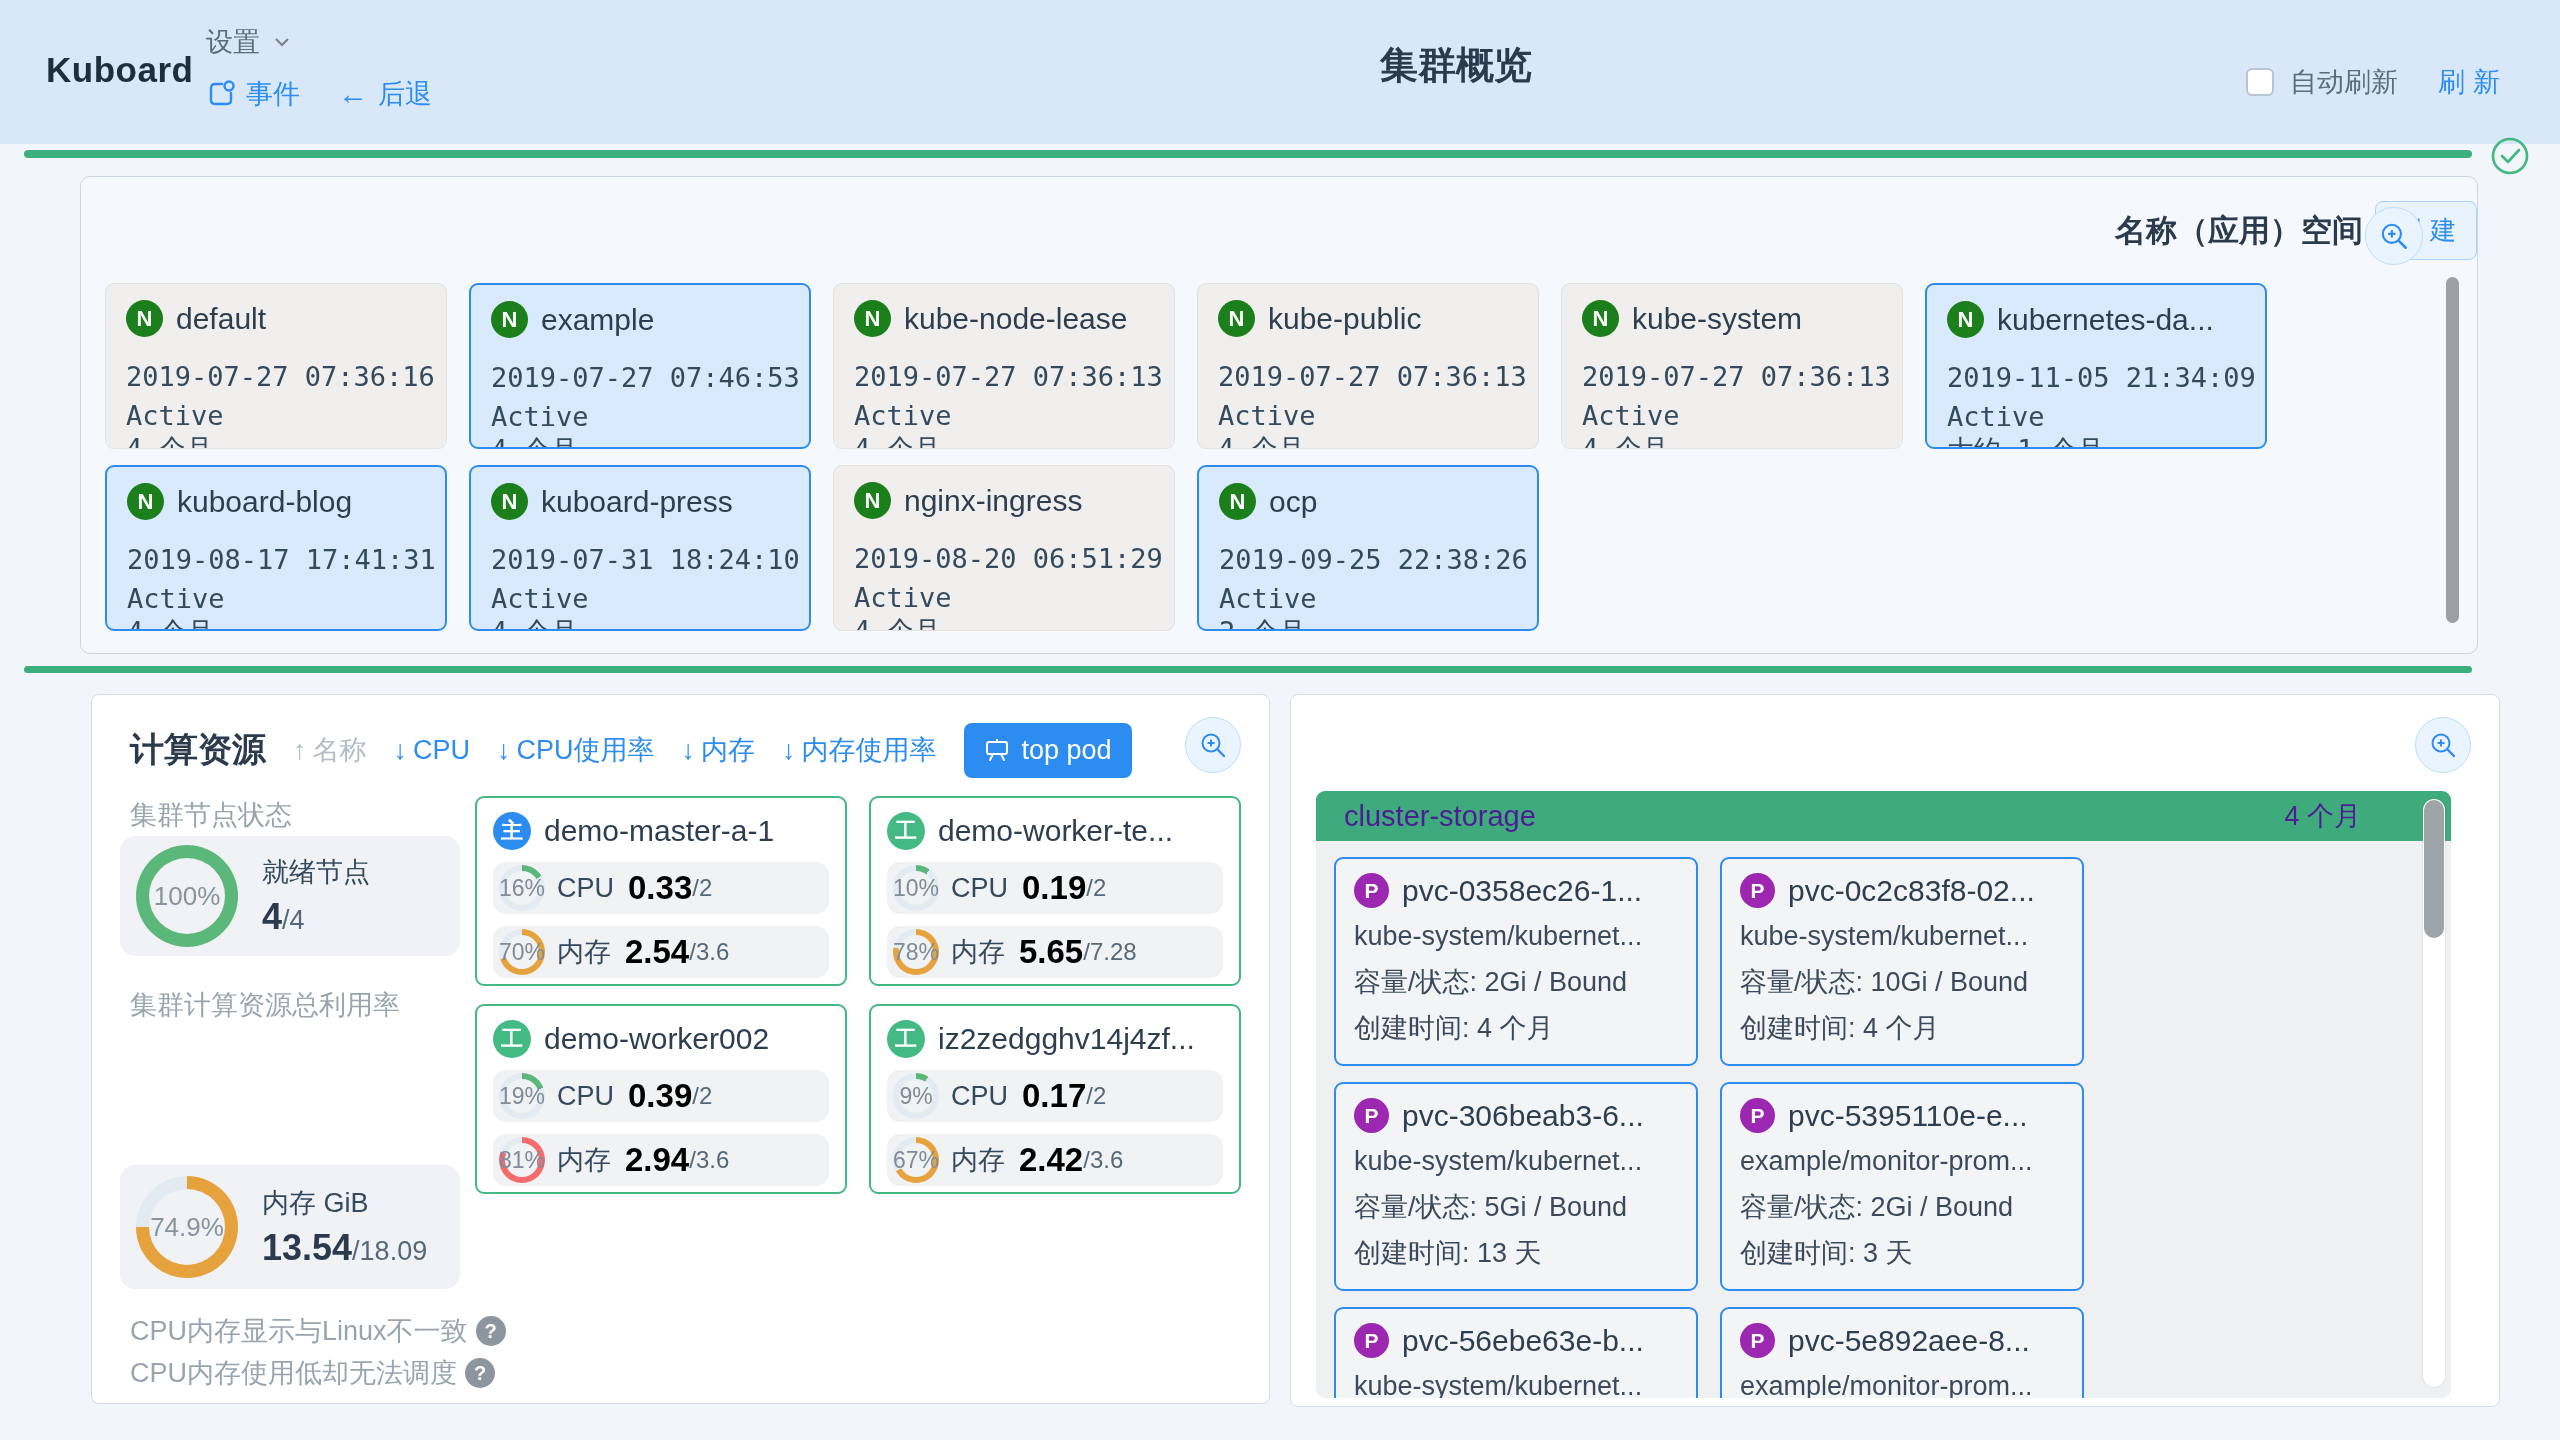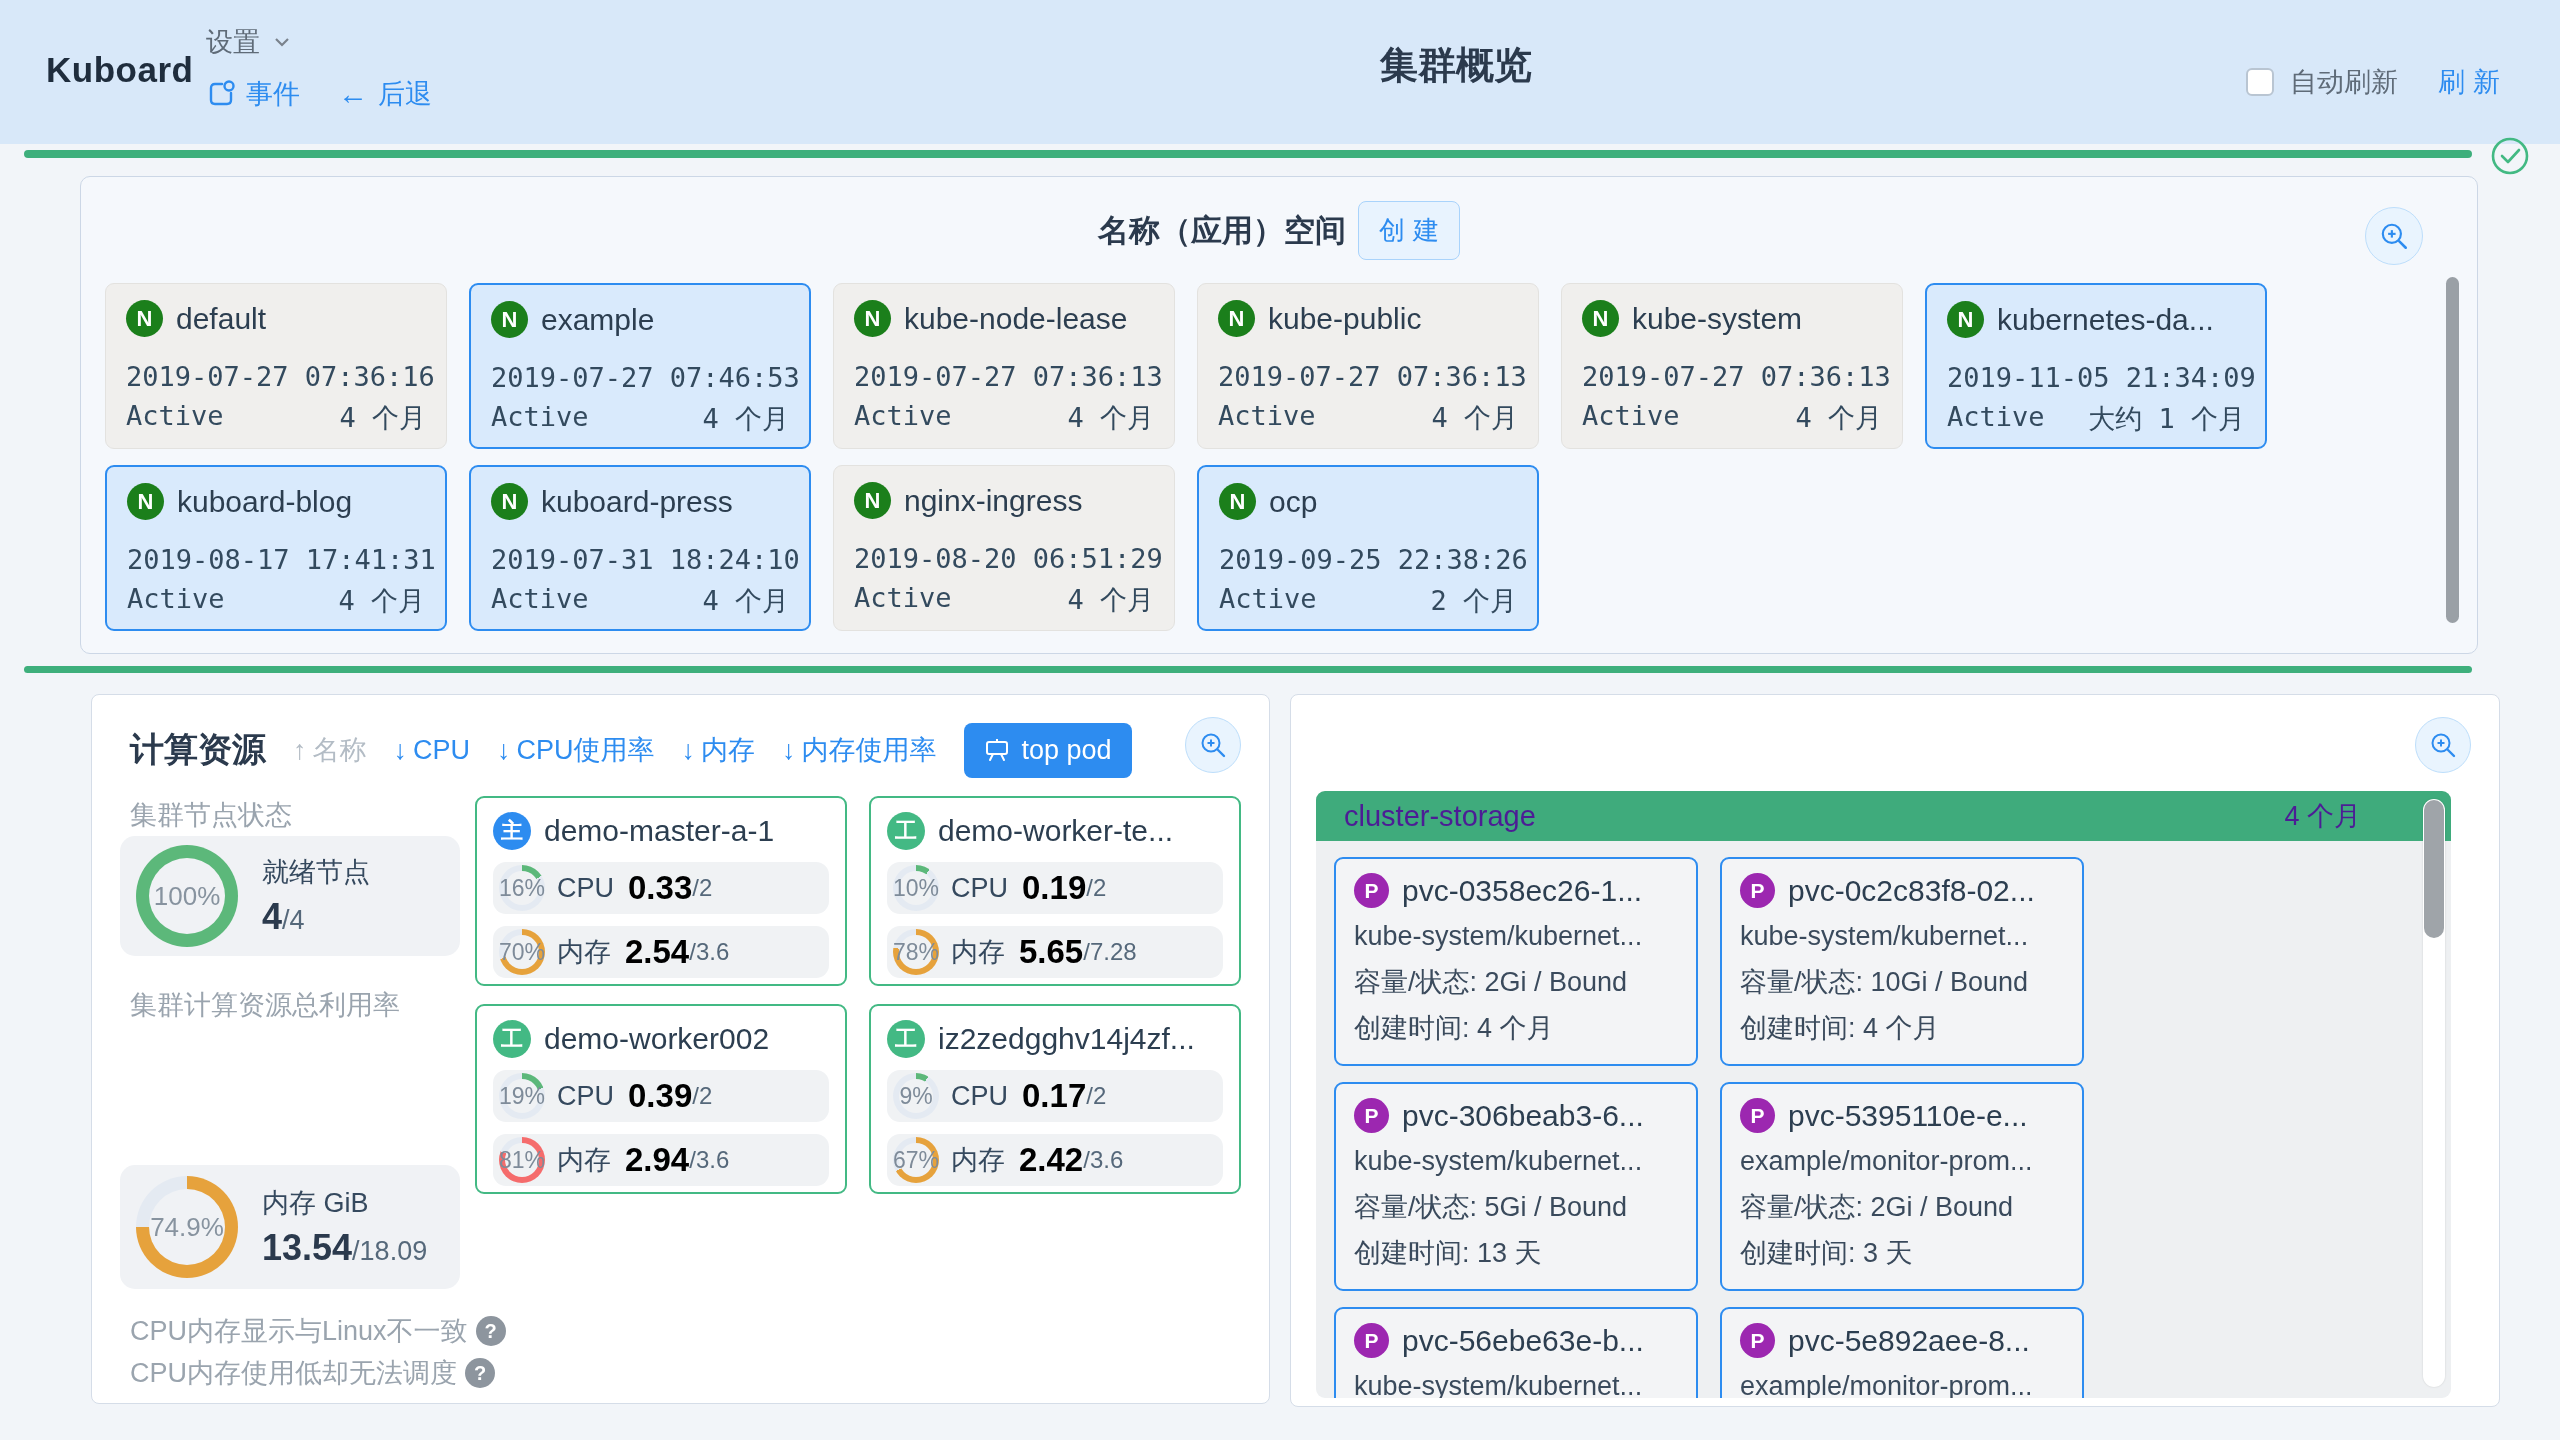--- a/index.html
+++ b/index.html
@@ -23,36 +23,36 @@
   .auto-refresh-label { color:#5f6b78; margin-right:40px; }
   .refresh-link { color:#2d8cf0; letter-spacing:8px; margin-right:-8px; cursor:pointer; }
 
   
   .bar-top { position:absolute; left:24px; top:150px; width:2448px; height:8px; border-radius:4px; background:#3eaf7c; }
   .bar-check { position:absolute; left:2490px; top:136px; width:40px; height:40px; }
   .bar-mid { position:absolute; left:24px; top:666px; width:2448px; height:7px; border-radius:4px; background:#3eaf7c; }
 
   
   .ns-panel { position:absolute; left:80px; top:176px; width:2398px; height:478px; background:#f5f8fc; border:1px solid #ccd7e6; border-radius:10px; }
-  .ns-title-row { position:absolute; left:0; right:0; top:24px; display:flex; justify-content:center; align-items:center; gap:12px; }
+  .ns-title-row { position:absolute; left:0; right:0; top:24px; display:flex; justify-content:flex-end; align-items:center; gap:12px; }
   .ns-title { font-size:31px; font-weight:700; color:#2b3a4d; }
   .btn-plain { background:#e8f3fe; border:1px solid #a9d3fb; color:#2d8cf0; border-radius:8px; font-size:26px; padding:11px 20px; cursor:pointer; white-space:nowrap; }
   .ls2 { letter-spacing:8px; padding-right:12px; }
   .zoom-btn { position:absolute; right:54px; top:30px; width:58px; height:58px; border-radius:50%; background:#e9f4fe; border:1px solid #bddefb; display:flex; align-items:center; justify-content:center; cursor:pointer; }
   .ns-grid { position:absolute; left:24px; top:106px; display:grid; grid-template-columns:repeat(6,342px); grid-auto-rows:166px; column-gap:22px; row-gap:16px; }
   .ns-card { border-radius:9px; padding:16px 20px; cursor:pointer; overflow:hidden; }
   .ns-card.plain { background:#f0efed; border:1px solid #e3e2df; }
   .ns-card.hl { background:#d9eafc; border:2px solid #2d8cf0; }
   .card-head { display:flex; align-items:center; gap:13px; }
   .badge { border-radius:50%; color:#fff; font-weight:700; display:flex; align-items:center; justify-content:center; flex:none; }
   .badge-n { width:37px; height:37px; background:#1b7f1b; font-size:22px; }
   .ns-name { font-size:30px; font-weight:500; color:#2c3e50; white-space:nowrap; }
   .mono { font-family:"DejaVu Sans Mono","Liberation Mono",monospace; }
   .ns-date { margin-top:24px; font-size:27px; color:#334a5e; white-space:nowrap; }
-  .ns-status { margin-top:8px; display:flex; justify-content:space-between; font-size:27px; color:#334a5e; }
+  .ns-status { margin-top:8px; display:flex; justify-content:space-between; font-size:27px; color:#334a5e;flex-direction:column; }
   .ns-scroll { position:absolute; right:18px; top:100px; width:13px; height:346px; background:#9aa0a6; border-radius:7px; cursor:pointer; }
 
   
   .panel { position:absolute; background:#fff; border:1px solid #d5dde8; border-radius:8px; }
   .compute-panel { left:91px; top:694px; width:1179px; height:710px; }
   .storage-panel { left:1290px; top:694px; width:1210px; height:713px; }
   .panel-zoom { position:absolute; right:28px; top:22px; width:56px; height:56px; border-radius:50%; background:#e9f4fe; border:1px solid #bddefb; display:flex; align-items:center; justify-content:center; cursor:pointer; }
 
   
   .compute-head { position:absolute; left:38px; top:26px; display:flex; align-items:center; gap:27px; height:58px; }

